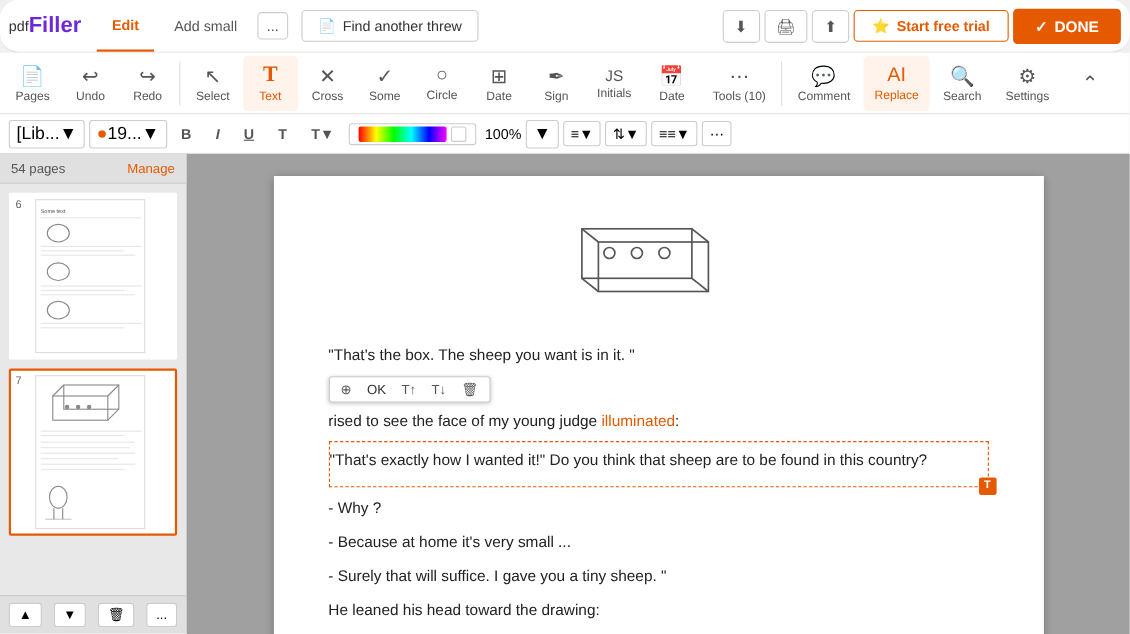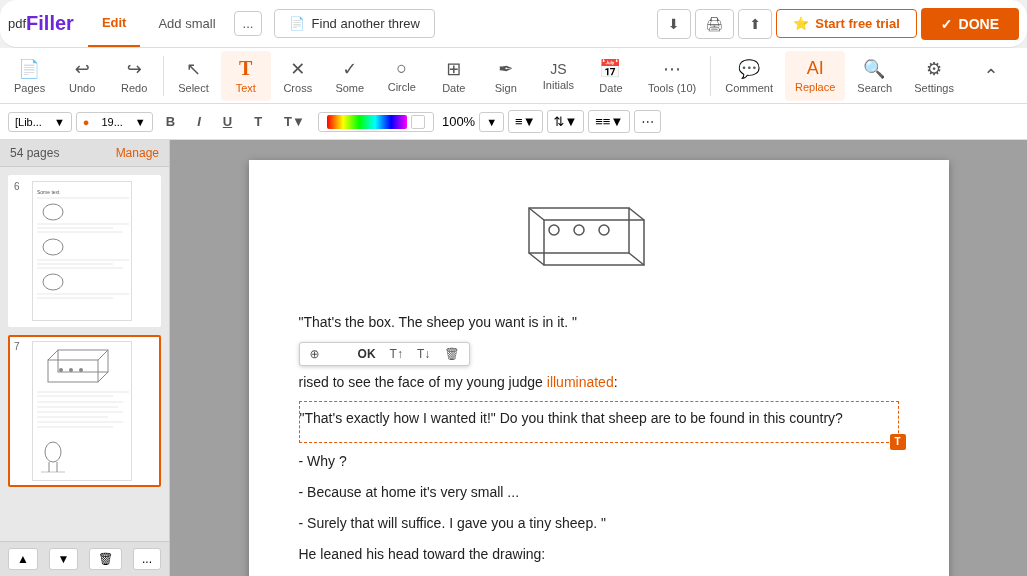--- a/index.html
+++ b/index.html
@@ -149,26 +149,26 @@
       background: #fff;
       border-bottom: 1px solid #ddd;
       padding: 0 8px;
       gap: 4px;
     }
 
     .sub-select {
       padding: 3px 6px;
       border: 1px solid #ccc;
       border-radius: 3px;
-      font-size: 11px;
-      background: #fff;
-      cursor: pointer;
-      display: flex;
-      align-items: center;
-      gap: 12px;
+      font-size: 16px;
+      background: #fff;
+      cursor: pointer;
+      display: flex;
+      align-items: center;
+      gap: 0;
     }
 
     .sub-btn {
       padding: 3px 8px;
       border: 1px solid transparent;
       border-radius: 3px;
       background: none;
       cursor: pointer;
       font-size: 13px;
       font-weight: bold;
@@ -398,21 +398,21 @@
 
     .inline-btn {
       padding: 2px 6px;
       border: none;
       background: none;
       cursor: pointer;
       font-size: 12px;
       color: #555;
       border-radius: 2px;
     }
-    .inline-btn.ok { color: #333; font-weight: bold; margin-left: 24px; }
+    .inline-btn.ok { color: #333; font-weight: normal; }
 
     
     #doc-area::-webkit-scrollbar { width: 8px; }
     #doc-area::-webkit-scrollbar-track { background: #888; }
     #doc-area::-webkit-scrollbar-thumb { background: #555; border-radius: 4px; }
   </style>
 </head>
 <body>
 
 <div id="topbar">

